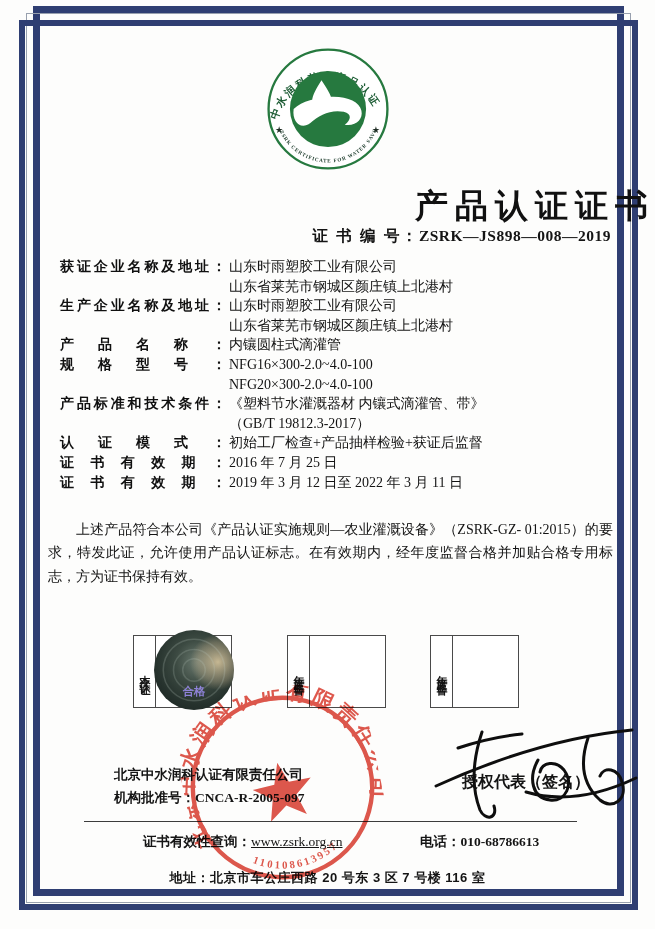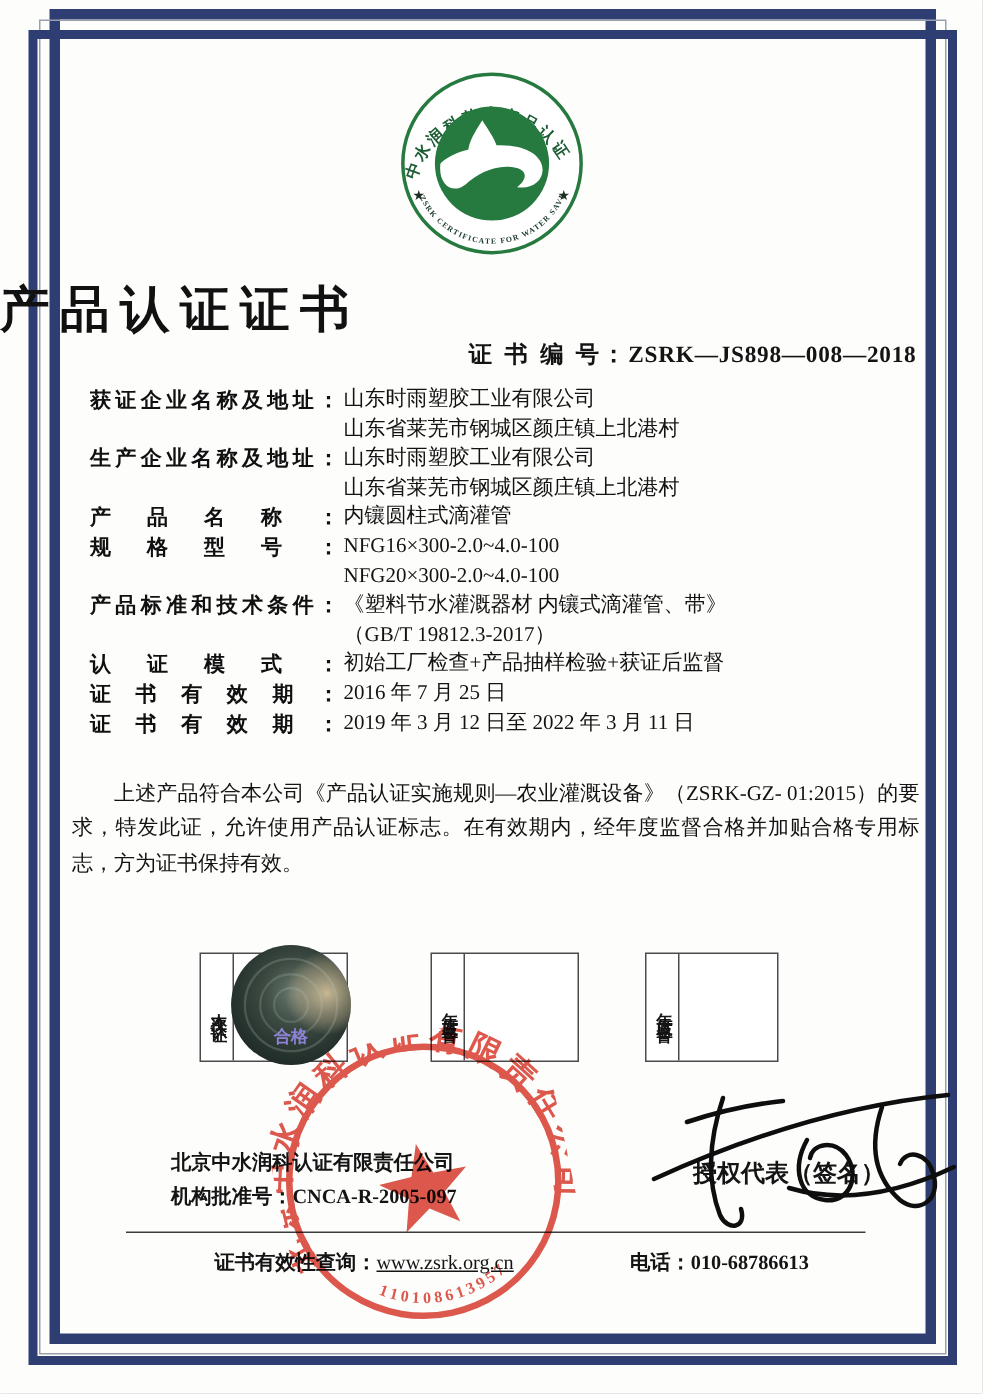--- a/index.html
+++ b/index.html
@@ -8,21 +8,21 @@
     font-family:"Liberation Serif",serif;color:#141414;overflow:hidden;
     box-shadow:0 0 6px rgba(0,0,0,.25);
   }
   
   .frameA{position:absolute;top:6px;left:33px;right:31px;bottom:33px;border:7px solid #2f3e72;}
   .frameC{position:absolute;top:13px;left:26px;right:24px;bottom:26px;border:1px solid #98a0ae;}
   .frameB{position:absolute;top:20px;left:19px;right:17px;bottom:19px;border:6px solid #2f3e72;}
 
   .logo{position:absolute;top:44px;left:50%;transform:translateX(-50%);width:130px;height:130px;}
   .title{
-    position:absolute;top:184px;left:0;right:0;text-align:left;
+    position:absolute;top:184px;left:0;right:0;text-align:right;
     font-family:"Liberation Sans",sans-serif;font-weight:bold;font-size:33px;
     letter-spacing:7px;color:#111;
   }
   .certno{position:absolute;top:226px;right:44px;font-size:15.5px;}
   .certno .lab{font-family:"Liberation Sans",sans-serif;font-weight:bold;letter-spacing:2px;}
   .certno .val{font-weight:bold;letter-spacing:.5px;}
 
   .fields{position:absolute;top:257px;left:60px;right:36px;font-size:14px;line-height:19.6px;}
   .frow{white-space:nowrap;}
   .flabel{
@@ -95,21 +95,21 @@
       </text>
       <circle cx="0" cy="0" r="41" fill="#26793f"></circle>
       <path fill="#ffffff" d="M -7,-31 C -2,-23 4,-15 4,-9 A 10.5,10.5 0 1 1 -17,-9 C -17,-15 -12,-23 -7,-31 Z"></path>
       <path fill="#ffffff" d="M -37,0 C -28,-9 -12,-12 2,-13 C 20,-14 34,-8 36,2 C 38,11 30,19 18,17 C 25,12 26,5 17,3 C 3,0 -10,7 -19,15 C -29,23 -39,14 -37,0 Z"></path>
     </svg>
   </div>
 
   <div class="title">产品认证证书</div>
 
   <div class="certno">
-    <span class="lab">证 书 编 号：</span><span class="val">ZSRK—JS898—008—2018</span>
+    <span class="lab">证 书 编 号：</span><span class="val">ZSRK—JS898—008—2019</span>
   </div>
 
   <div class="fields">
     <div class="frow"><span class="flabel">获证企业名称及地址：</span><span class="fvalue">山东时雨塑胶工业有限公司</span></div>
     <div class="frow"><span class="flabel"></span><span class="fvalue">山东省莱芜市钢城区颜庄镇上北港村</span></div>
     <div class="frow"><span class="flabel">生产企业名称及地址：</span><span class="fvalue">山东时雨塑胶工业有限公司</span></div>
     <div class="frow"><span class="flabel"></span><span class="fvalue">山东省莱芜市钢城区颜庄镇上北港村</span></div>
     <div class="frow"><span class="flabel">产品名称：</span><span class="fvalue">内镶圆柱式滴灌管</span></div>
     <div class="frow"><span class="flabel">规格型号：</span><span class="fvalue">NFG16×300-2.0~4.0-100</span></div>
     <div class="frow"><span class="flabel"></span><span class="fvalue">NFG20×300-2.0~4.0-100</span></div>
@@ -203,14 +203,15 @@
 
   <div class="queryrow">
     <span class="query">
       <span class="lab">证书有效性查询：</span><span class="url">www.zsrk.org.cn</span>
     </span>
     <span class="phone">
       <span class="lab">电话：</span><span class="val">010-68786613</span>
     </span>
   </div>
 
+  <div class="address">地址：北京市车公庄西路 20 号东 3 区 7 号楼 116 室</div>
 
 </div>
 
 </body></html>

